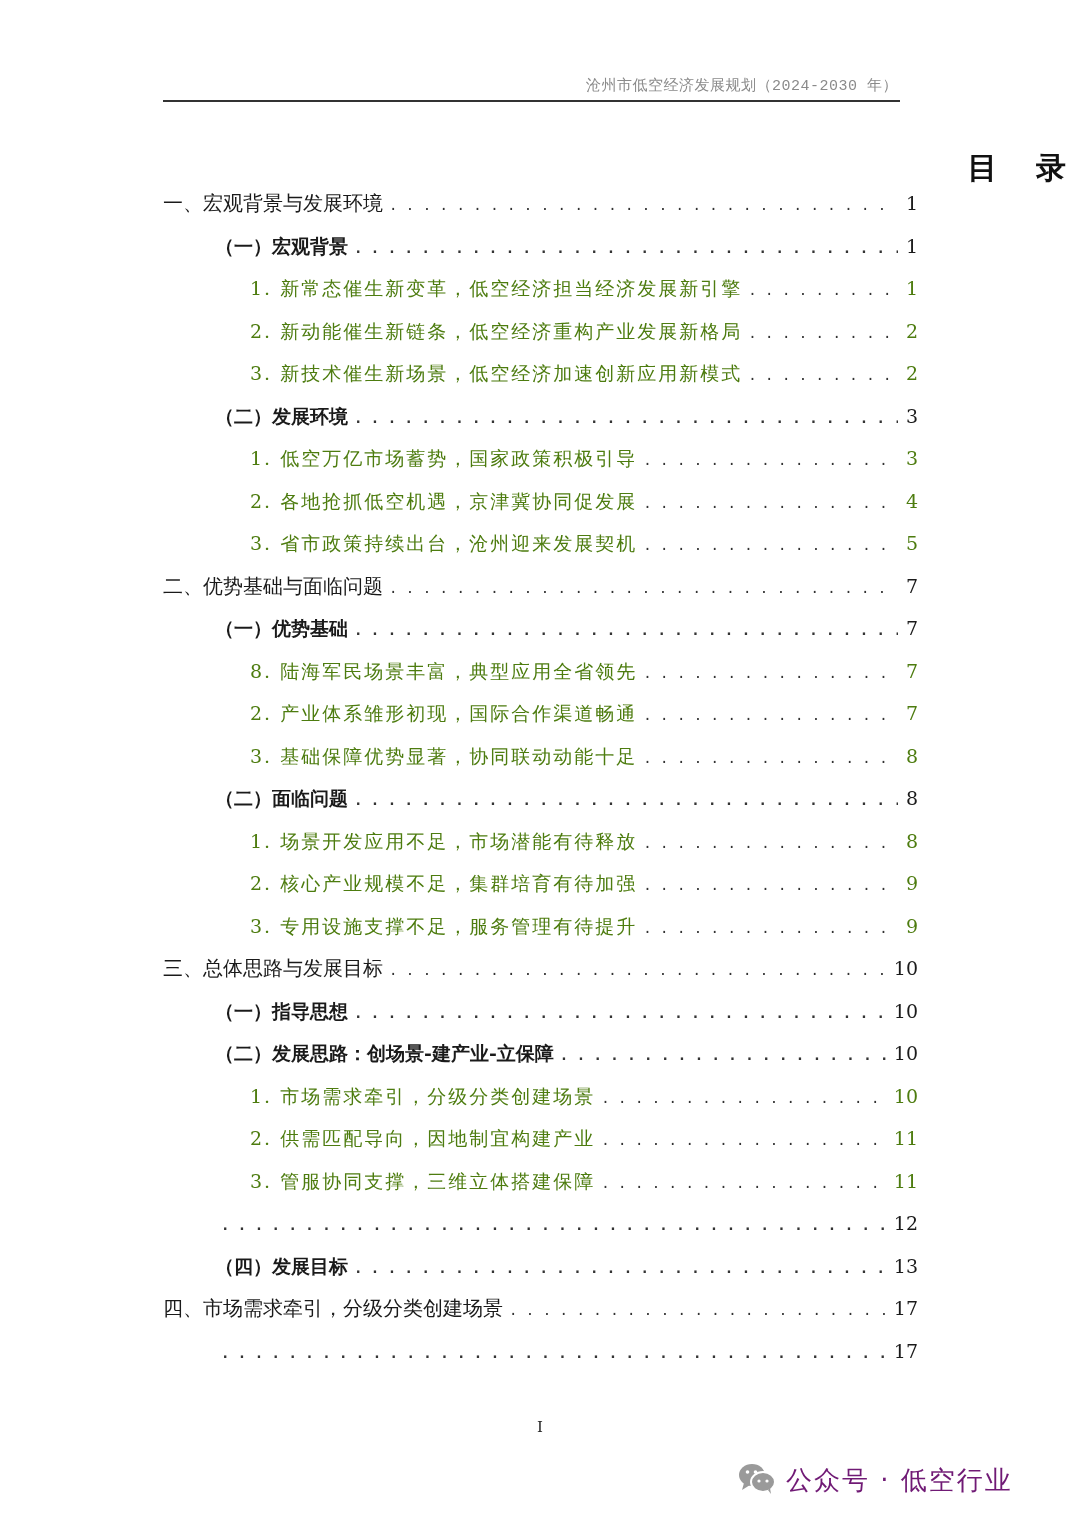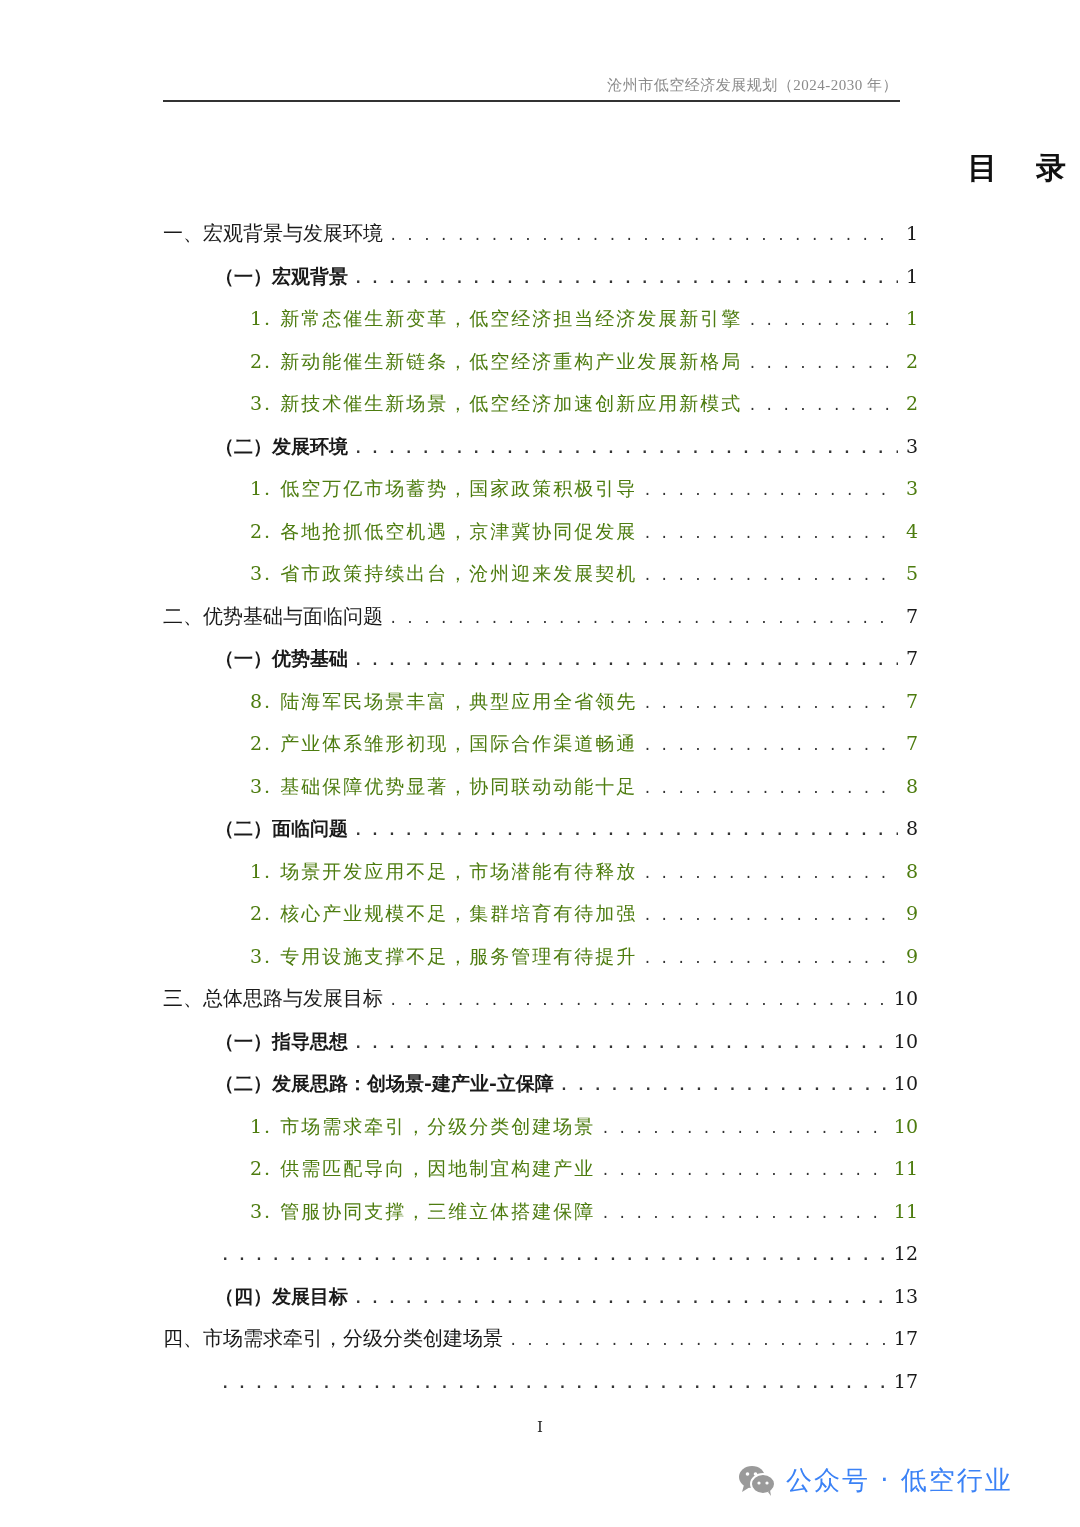--- a/index.html
+++ b/index.html
@@ -1,40 +1,40 @@
 <!DOCTYPE html>
 <html><head>
 <meta charset="utf-8">
 <style>
   html, body { margin: 0; padding: 0; background: #ffffff; }
   body { width: 1080px; height: 1527px; position: relative; overflow: hidden;
          font-family: "DejaVu Serif", "Liberation Serif", serif; color: #222; }
   .header-title { position: absolute; right: 182px; top: 76px; font-size: 15px; color: #8a8a8a;
-                  font-family: Liberation Serif, serif; letter-spacing: 0.5px; }
+                  font-family: Liberation Mono, monospace; letter-spacing: 0.5px; }
   .header-rule { position: absolute; left: 163px; top: 100px; width: 737px; height: 2px; background: #333; }
   .toc-title { position: absolute; left: 0; width: 1080px; top: 148px; text-align: right;
                font-size: 30px; font-weight: bold; letter-spacing: 14px; color: #111;
                font-family: "DejaVu Sans", sans-serif; }
-  .toc { position: absolute; left: 163px; top: 212px; width: 755px; }
+  .toc { position: absolute; left: 163px; top: 182px; width: 755px; }
   .toc-row { display: flex; align-items: baseline; height: 42.5px; line-height: 42.5px; white-space: nowrap; }
   .toc-row .label { flex: 0 0 auto; }
   .toc-row .leader { flex: 1 1 auto; overflow: hidden; margin: 0 6px; color: #333;
                      letter-spacing: 5px; font-size: 14px; font-family: "DejaVu Sans Mono", monospace; }
   .toc-row .leader::after { content: ". . . . . . . . . . . . . . . . . . . . . . . . . . . . . . . . . . . . . . . . . . . . . . . . . . . . . . . . . . . . . . . . . . . . . . . . . . . . . . . . ."; letter-spacing: 0; }
   .toc-row .page { flex: 0 0 auto; text-align: right; min-width: 14px; }
   .lvl-1 { padding-left: 0; font-size: 20px; color: #1a1a1a; font-family: "DejaVu Sans", sans-serif; }
   .lvl-1 .page { font-family: "DejaVu Serif", serif; font-size: 19px; }
   .lvl-2 { padding-left: 52px; font-size: 19px; font-weight: bold; color: #1a1a1a; font-family: "DejaVu Serif", serif; }
   .lvl-2 .page { font-weight: normal; }
   .lvl-3 { padding-left: 87px; font-size: 19px; color: #4d7c0f; letter-spacing: 2px; font-family: "DejaVu Serif", serif; }
   .lvl-3 .page { letter-spacing: 0; }
   .page-number { position: absolute; left: 0; width: 1080px; top: 1418px; text-align: center;
                  font-size: 15px; color: #222; font-family: "DejaVu Serif", serif; }
-  .watermark { position: absolute; left: 738px; top: 1463px; display: flex; align-items: center;
-               color: #3b82f6; font-size: 26px; font-family: "DejaVu Sans", sans-serif; }
+  .watermark { position: absolute; left: 738px; top: 1463px; display: flex; 
+               color: #701a75; font-size: 26px; font-family: "DejaVu Sans", sans-serif; }
   .watermark .wm-icon { width: 38px; height: 32px; margin-right: 10px; position: relative; }
   .watermark .wm-text { letter-spacing: 2px; }
 </style>
 </head>
 <body>
 
 <div class="header-title">沧州市低空经济发展规划（2024-2030 年）</div>
 <div class="header-rule"></div>
 
 <div class="toc-title">目 录</div>

